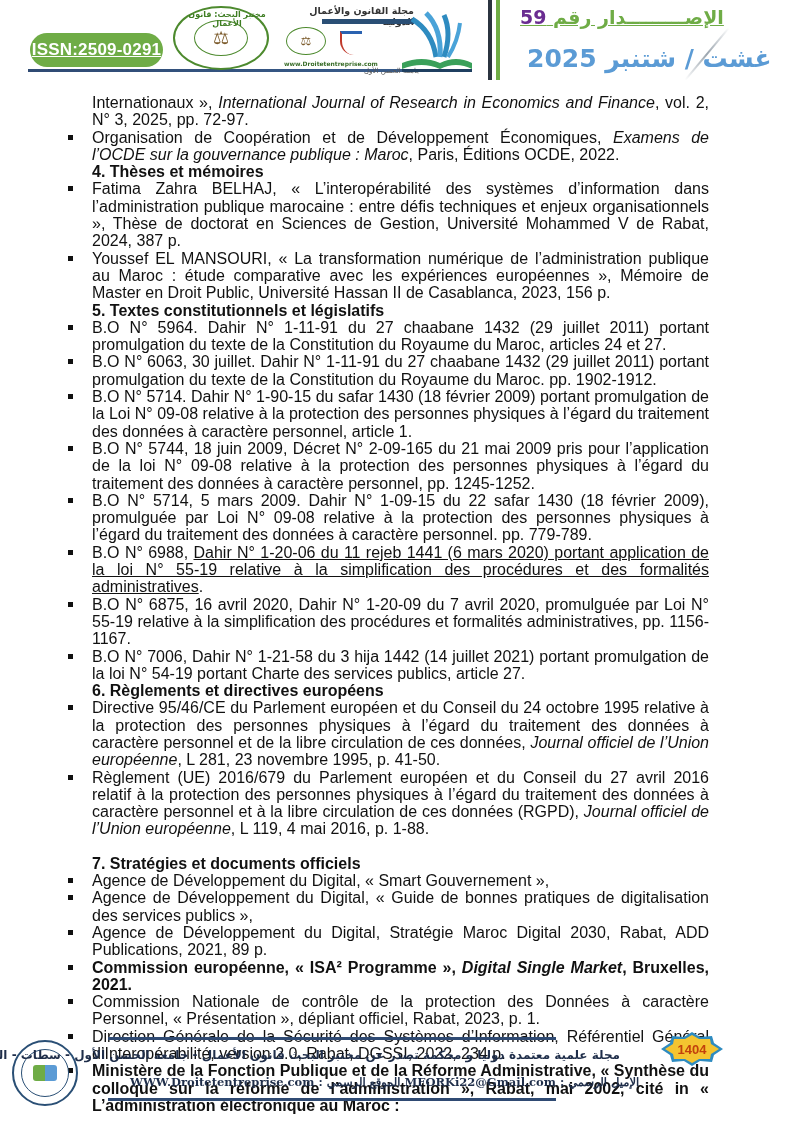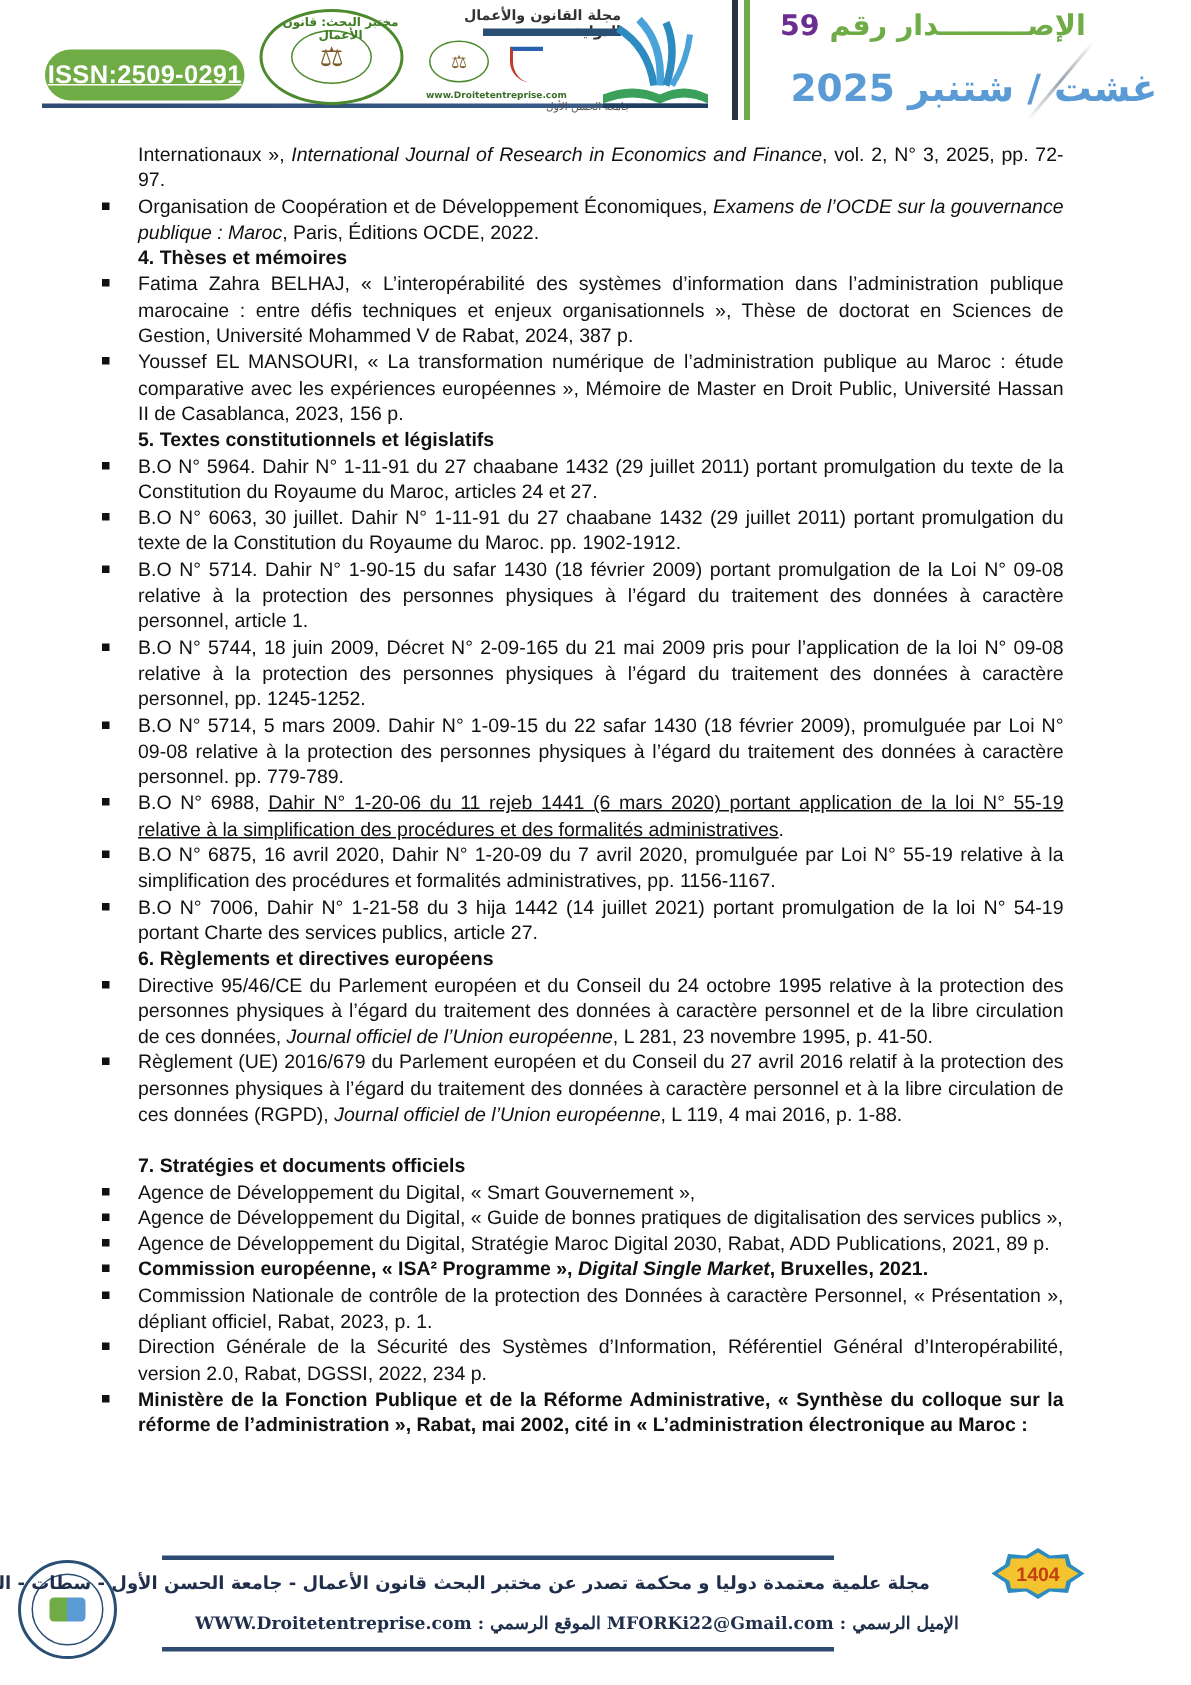--- a/index.html
+++ b/index.html
@@ -54,34 +54,34 @@
   .journal-logo .url {
     position: absolute; left: 2px; top: 55px; font: 700 6px "DejaVu Sans", sans-serif; color: #3a6e2a;
   }
   .journal-logo .book {
     position: absolute; left: 120px; top: 6px; width: 70px; height: 62px;
   }
   .vbar-dark { position: absolute; left: 488px; top: 0; width: 4px; height: 80px; background: #2b3440; }
   .vbar-green { position: absolute; left: 496px; top: 0; width: 4px; height: 80px; background: #6fac46; }
   .issue-line {
     position: absolute; left: 520px; top: 6px; width: 150px; text-align: left;
-    font: 700 19px "DejaVu Sans", sans-serif; color: #6fac46; white-space: nowrap;
+    font: 700 19px "DejaVu Sans", sans-serif; color: #6fac46; white-space: nowrap; text-decoration: underline;
   }
   .issue-line .num { color: #6a2d91; }
   .issue-line .ar { color: #6fac46; }
   .date-line {
     position: absolute; left: 510px; top: 44px; width: 220px;
     font: 700 25px "DejaVu Sans", sans-serif; color: #5b9bd5; white-space: nowrap; margin-left: 17px;
   }
   .diag { position: absolute; left: 706px; top: 20px; width: 2px; height: 68px; background: linear-gradient(#fff, #9aa4ad, #fff); transform: rotate(40deg); }
 
   
   .content {
     position: absolute; left: 92px; top: 94px; width: 617px;
-    font-family: "Liberation Sans", sans-serif; font-size: 13px; line-height: 17.3px; color: #111;
+    font-family: "Liberation Sans", sans-serif; font-size: 16px; line-height: 17.3px; color: #111;
   }
   .entry { position: relative; text-align: justify; }
   .entry.bulleted::before {
     content: ""; position: absolute; left: -24px; top: 6px; width: 5px; height: 5px; background: #111;
   }
   .section-title { font-weight: 700; }
   .spacer { height: 17px; }
   .bold { font-weight: 700; }
   .u { text-decoration: underline; }
   .i { font-style: italic; }

